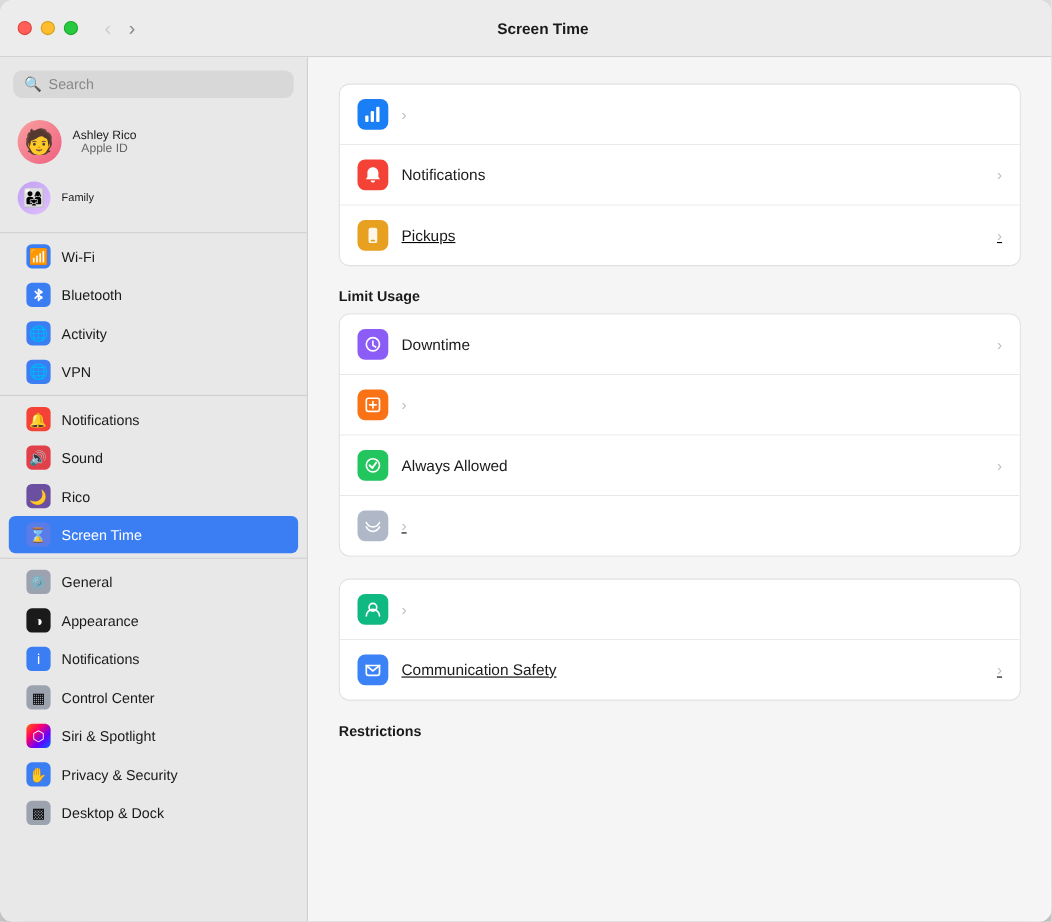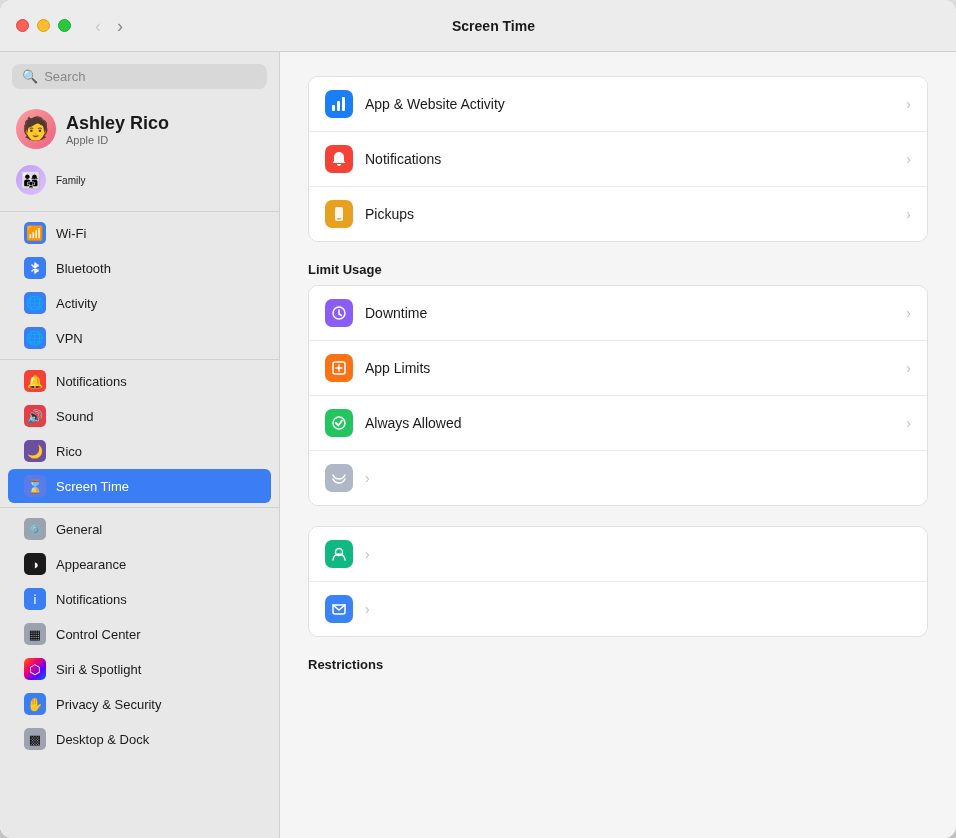--- a/index.html
+++ b/index.html
@@ -116,27 +116,28 @@
       height: 40px;
       border-radius: 50%;
       background: linear-gradient(135deg, #f8a0a0, #f06080);
       display: flex;
       align-items: center;
       justify-content: center;
       font-size: 22px;
       overflow: hidden;
     }
     .profile-info .profile-name {
-      font-size: 18px;
-      font-weight: 700;
+      font-size: 11px;
+      font-weight: 400;
       color: #1a1a1a;
     }
     .profile-info .profile-subtitle {
       font-size: 11px;
       color: #666;
+      text-align: center;
     }
     .sidebar-family {
       display: flex;
       align-items: center;
       padding: 8px 16px;
       gap: 10px;
       cursor: pointer;
       margin-bottom: 8px;
     }
     .family-avatar {
@@ -211,21 +212,21 @@
     }
     .list-item {
       display: flex;
       align-items: center;
       padding: 13px 16px;
       gap: 12px;
       cursor: pointer;
       border-bottom: 1px solid #e8e8e8;
       background: #fff;
     }
-    .list-item:last-child { border-bottom: none; }
+    .list-item:last-child { border-bottom: none; text-decoration: underline; }
     .list-icon {
       width: 28px;
       height: 28px;
       border-radius: 7px;
       display: flex;
       align-items: center;
       justify-content: center;
       font-size: 16px;
       flex-shrink: 0;
     }
@@ -376,21 +377,20 @@
 
       <div class="list-group">
         <div class="list-item">
           <div class="list-icon icon-blue">
             <svg width="18" height="18" viewBox="0 0 18 18" fill="none">
               <rect x="2" y="10" width="3" height="6" rx="1" fill="white"></rect>
               <rect x="7" y="6" width="3" height="10" rx="1" fill="white"></rect>
               <rect x="12" y="2" width="3" height="14" rx="1" fill="white"></rect>
             </svg>
           </div>
-          <span class="list-item-label">App &amp; Website Activity</span>
           <span class="list-chevron">›</span>
         </div>
         <div class="list-item">
           <div class="list-icon icon-red">
             <svg width="18" height="18" viewBox="0 0 18 18" fill="none">
               <path d="M9 2C6.24 2 4 4.24 4 7v4l-1.5 2H15.5L14 11V7c0-2.76-2.24-5-5-5z" fill="white"></path>
               <path d="M7 14c0 1.1.9 2 2 2s2-.9 2-2H7z" fill="white"></path>
             </svg>
           </div>
           <span class="list-item-label">Notifications</span>
@@ -420,21 +420,20 @@
           <span class="list-item-label">Downtime</span>
           <span class="list-chevron">›</span>
         </div>
         <div class="list-item">
           <div class="list-icon icon-orange">
             <svg width="18" height="18" viewBox="0 0 18 18" fill="none">
               <rect x="3" y="3" width="12" height="12" rx="2" fill="none" stroke="white" stroke-width="1.5"></rect>
               <path d="M9 6v6M6 9h6" stroke="white" stroke-width="1.5" stroke-linecap="round"></path>
             </svg>
           </div>
-          <span class="list-item-label">App Limits</span>
           <span class="list-chevron">›</span>
         </div>
         <div class="list-item">
           <div class="list-icon icon-green">
             <svg width="18" height="18" viewBox="0 0 18 18" fill="none">
               <circle cx="9" cy="9" r="6" fill="none" stroke="white" stroke-width="1.5"></circle>
               <path d="M6 9l2.5 2.5L12 6.5" stroke="white" stroke-width="1.8" stroke-linecap="round" stroke-linejoin="round"></path>
             </svg>
           </div>
           <span class="list-item-label">Always Allowed</span>
@@ -461,20 +460,21 @@
           </div>
           <span class="list-chevron">›</span>
         </div>
         <div class="list-item">
           <div class="list-icon icon-blue2">
             <svg width="18" height="18" viewBox="0 0 18 18" fill="none">
               <path d="M3 5h12v7a2 2 0 01-2 2H5a2 2 0 01-2-2V5z" stroke="white" stroke-width="1.5" fill="none"></path>
               <path d="M3 5l6 5 6-5" stroke="white" stroke-width="1.5" stroke-linecap="round"></path>
             </svg>
           </div>
+          <span class="list-item-label">Communication Safety</span>
           <span class="list-chevron">›</span>
         </div>
       </div>
 
       <div class="section-title">Restrictions</div>
     </div>
   </div>
 </div>
 
 </body></html>

